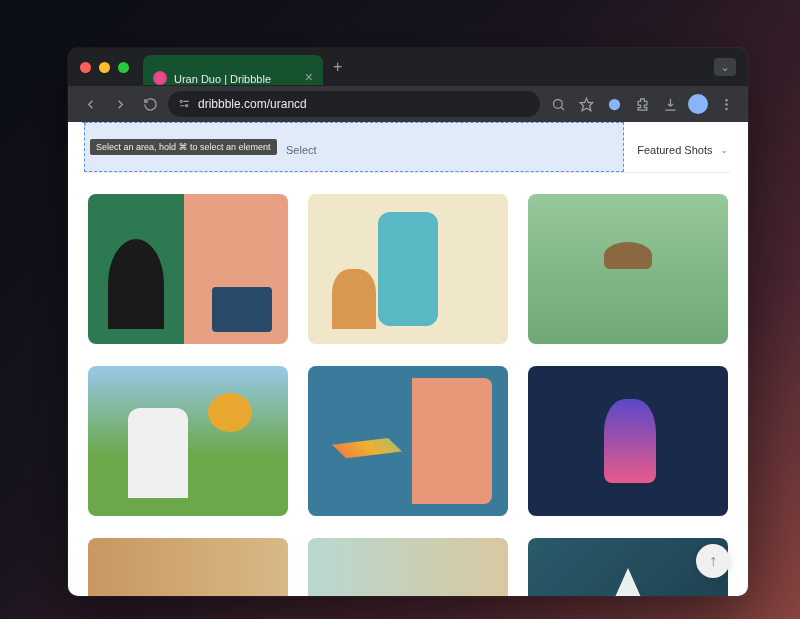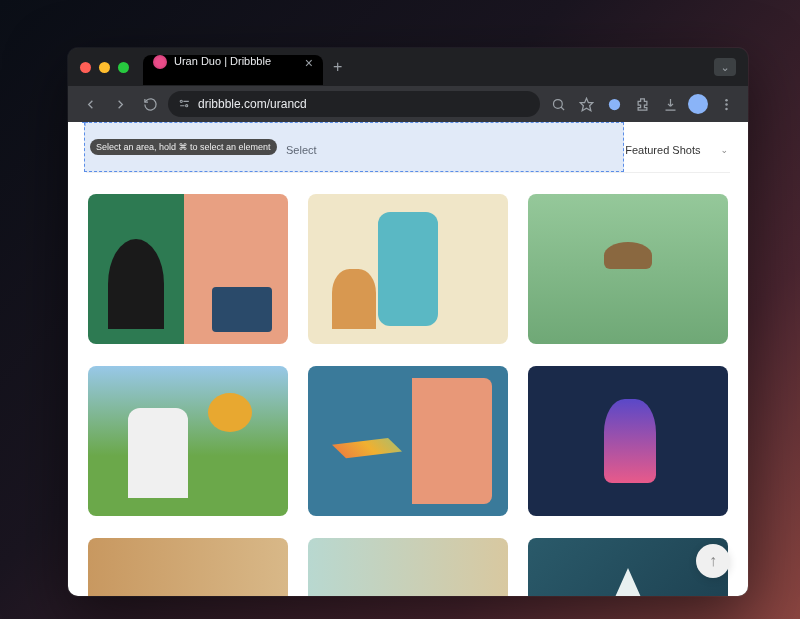--- a/index.html
+++ b/index.html
@@ -26,24 +26,24 @@
   align-items: center;
   padding: 0 12px;
 }
 .traffic { display: flex; gap: 8px; margin-right: 14px; }
 .light { width: 11px; height: 11px; border-radius: 50%; }
 .red { background: #ff5f56; }
 .yellow { background: #ffbd2e; }
 .green { background: #27c93f; }
 .tab {
   height: 30px;
-  background: #000000;
+  background: #14532d;
   border-radius: 8px 8px 0 0;
   display: flex;
-  align-items: flex-start;
+  align-items: flex-end;
   padding: 0 10px;
   gap: 7px;
   font-size: 11px;
   color: #e8eaed;
   margin-top: 6px;
   min-width: 180px;
 }
 .favicon {
   width: 14px; height: 14px;
   border-radius: 50%;
@@ -104,38 +104,38 @@
   line-height: 12px;
   text-align: center;
 }
 .selection-tip {
   position: absolute;
   top: 17px; left: 22px;
   background: #4a4a4a;
   color: #eee;
   font-size: 9px;
   padding: 3px 6px;
-  border-radius: 8px;
+  border-radius: 2px;
   z-index: 6;
 }
 .nav-about {
   position: absolute;
   top: 22px; left: 218px;
   font-size: 11px;
   color: #333;
   z-index: 3;
 }
 .featured {
   position: absolute;
   top: 22px; right: 20px;
   font-size: 11px;
   color: #333;
   display: flex;
   align-items: center;
-  gap: 20px;
+  gap: 8px;
 }
 .featured .chv { font-size: 9px; color: #888; }
 .hr {
   position: absolute;
   top: 50px; left: 18px; right: 18px;
   height: 1px;
   background: #eee;
 }
 
 .grid {

